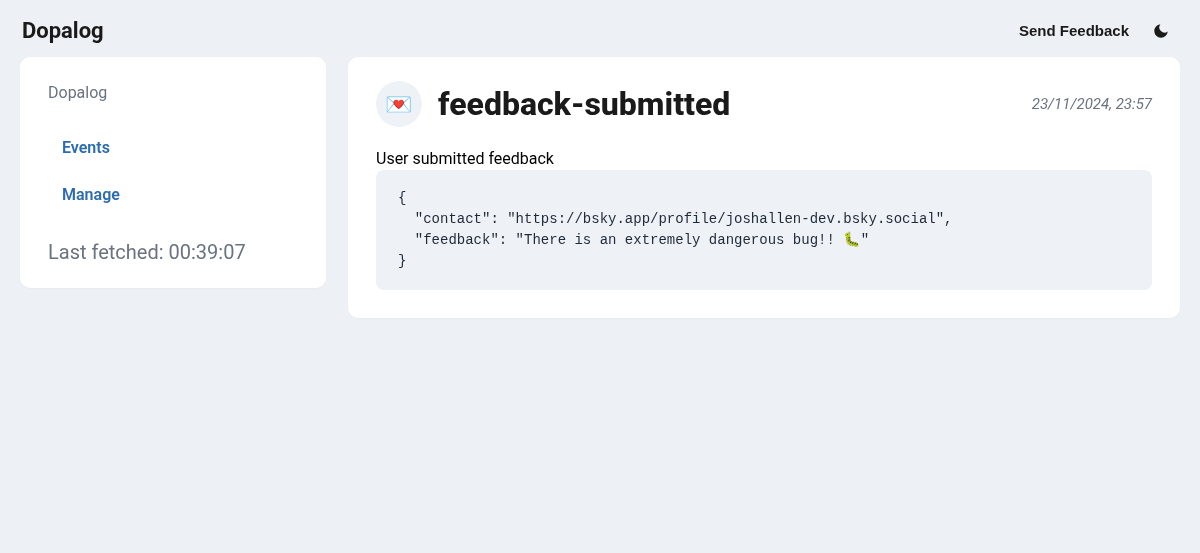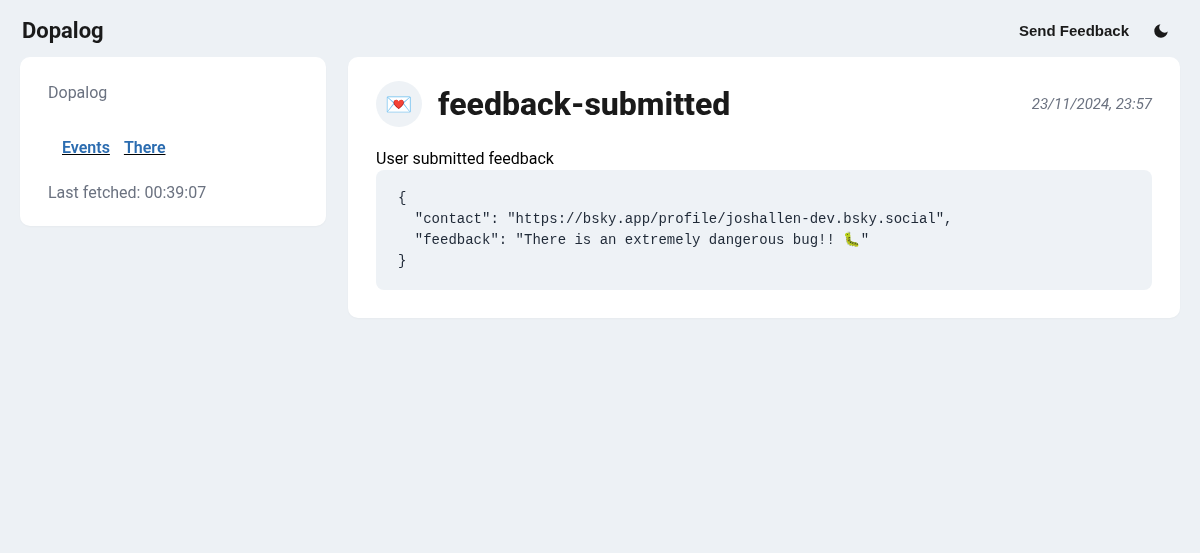--- a/index.html
+++ b/index.html
@@ -68,32 +68,32 @@
       align-self: flex-start;
     }
     .sidebar-title {
       font-size: 16px;
       color: #6b7280;
       font-weight: 400;
       margin-bottom: 22px;
     }
     .sidebar-nav {
       display: flex;
-      text-decoration: underline;
+      flex-direction: column;
     }
     .sidebar-item {
       font-size: 16px;
       color: #2b6cb0;
       font-weight: 600;
       padding: 14px 0 14px 14px;
       cursor: pointer;
     }
     .sidebar-footer {
-      margin-top: 12px;
-      font-size: 16px;
+      margin-top: 22px;
+      font-size: 20px;
       color: #6b7280;
     }
     .content {
       flex: 1;
       background: #ffffff;
       border-radius: 10px;
       padding: 24px 28px 28px 28px;
       box-shadow: 0 1px 2px rgba(0,0,0,0.03);
       align-self: flex-start;
     }
@@ -157,21 +157,21 @@
       </svg>
     </button>
   </div>
 </div>
 
 <div class="main-layout">
   <aside class="sidebar">
     <div class="sidebar-title">Dopalog</div>
     <nav class="sidebar-nav">
       <div class="sidebar-item">Events</div>
-      <div class="sidebar-item">There</div>
+      <div class="sidebar-item">Manage</div>
     </nav>
     <div class="sidebar-footer">Last fetched: 00:39:07</div>
   </aside>
 
   <main class="content">
     <div class="event-header">
       <div class="event-title-group">
         <div class="event-icon">💌</div>
         <div class="event-title">feedback-submitted</div>
       </div>

